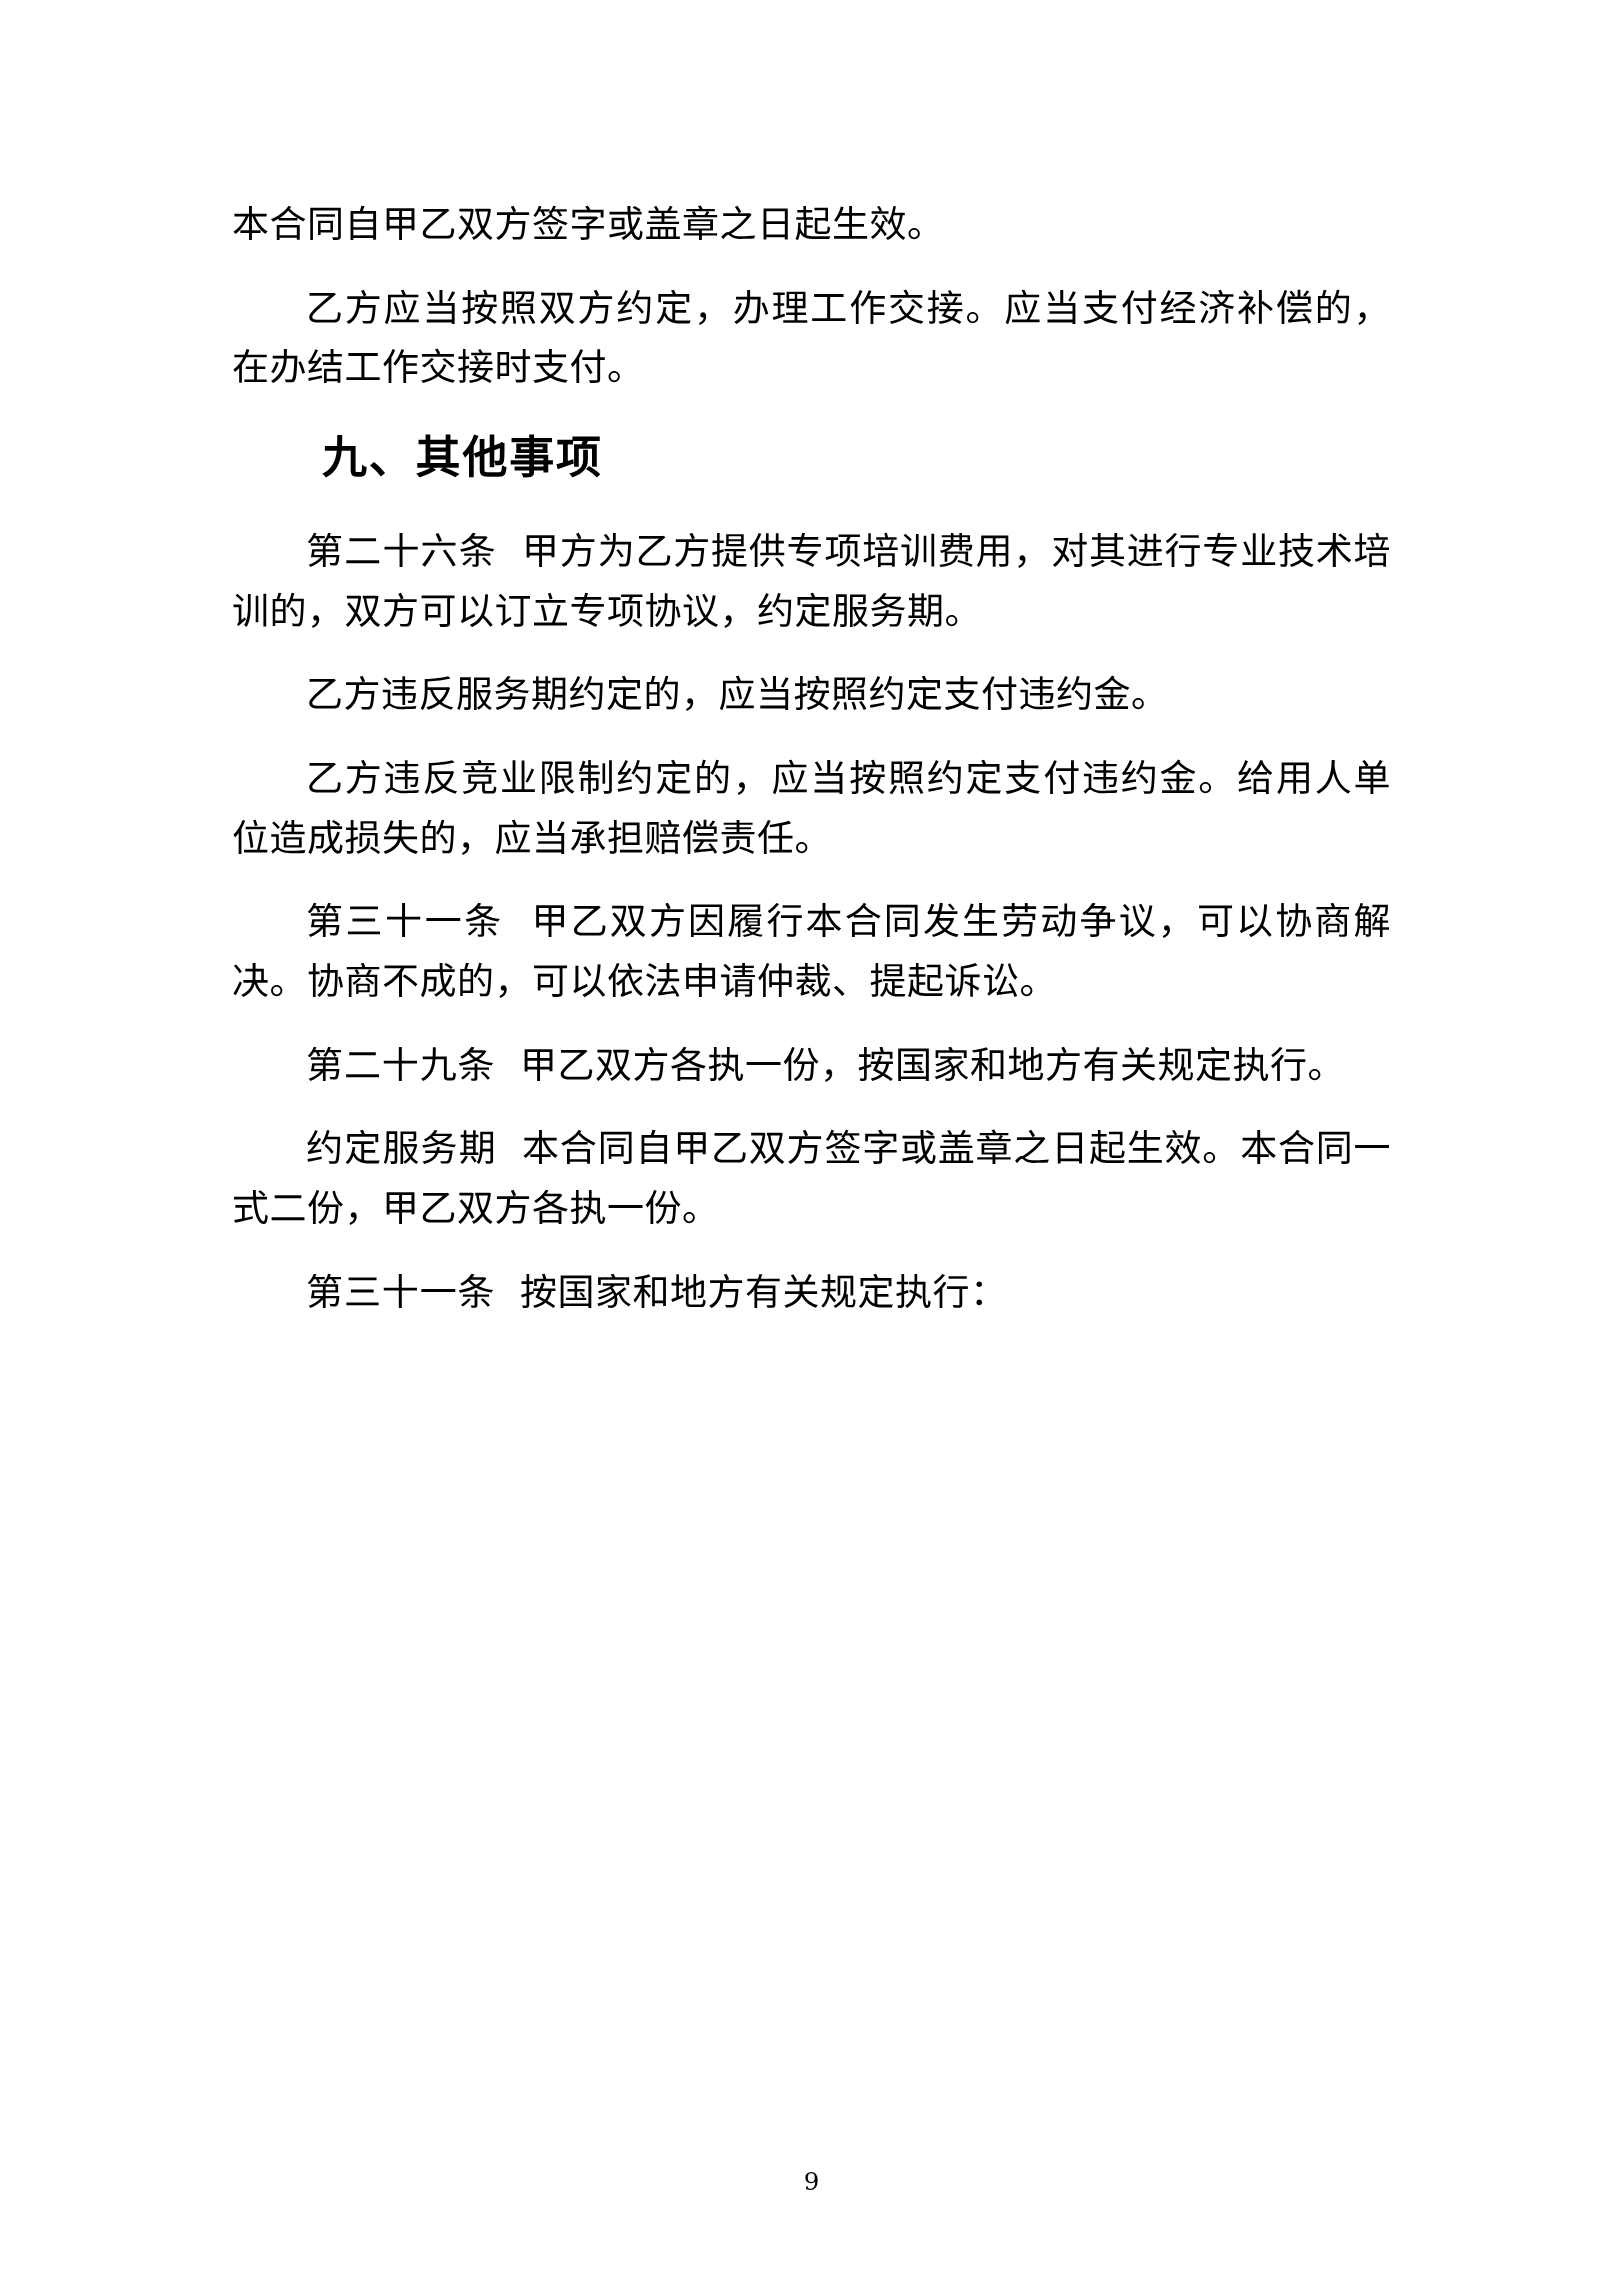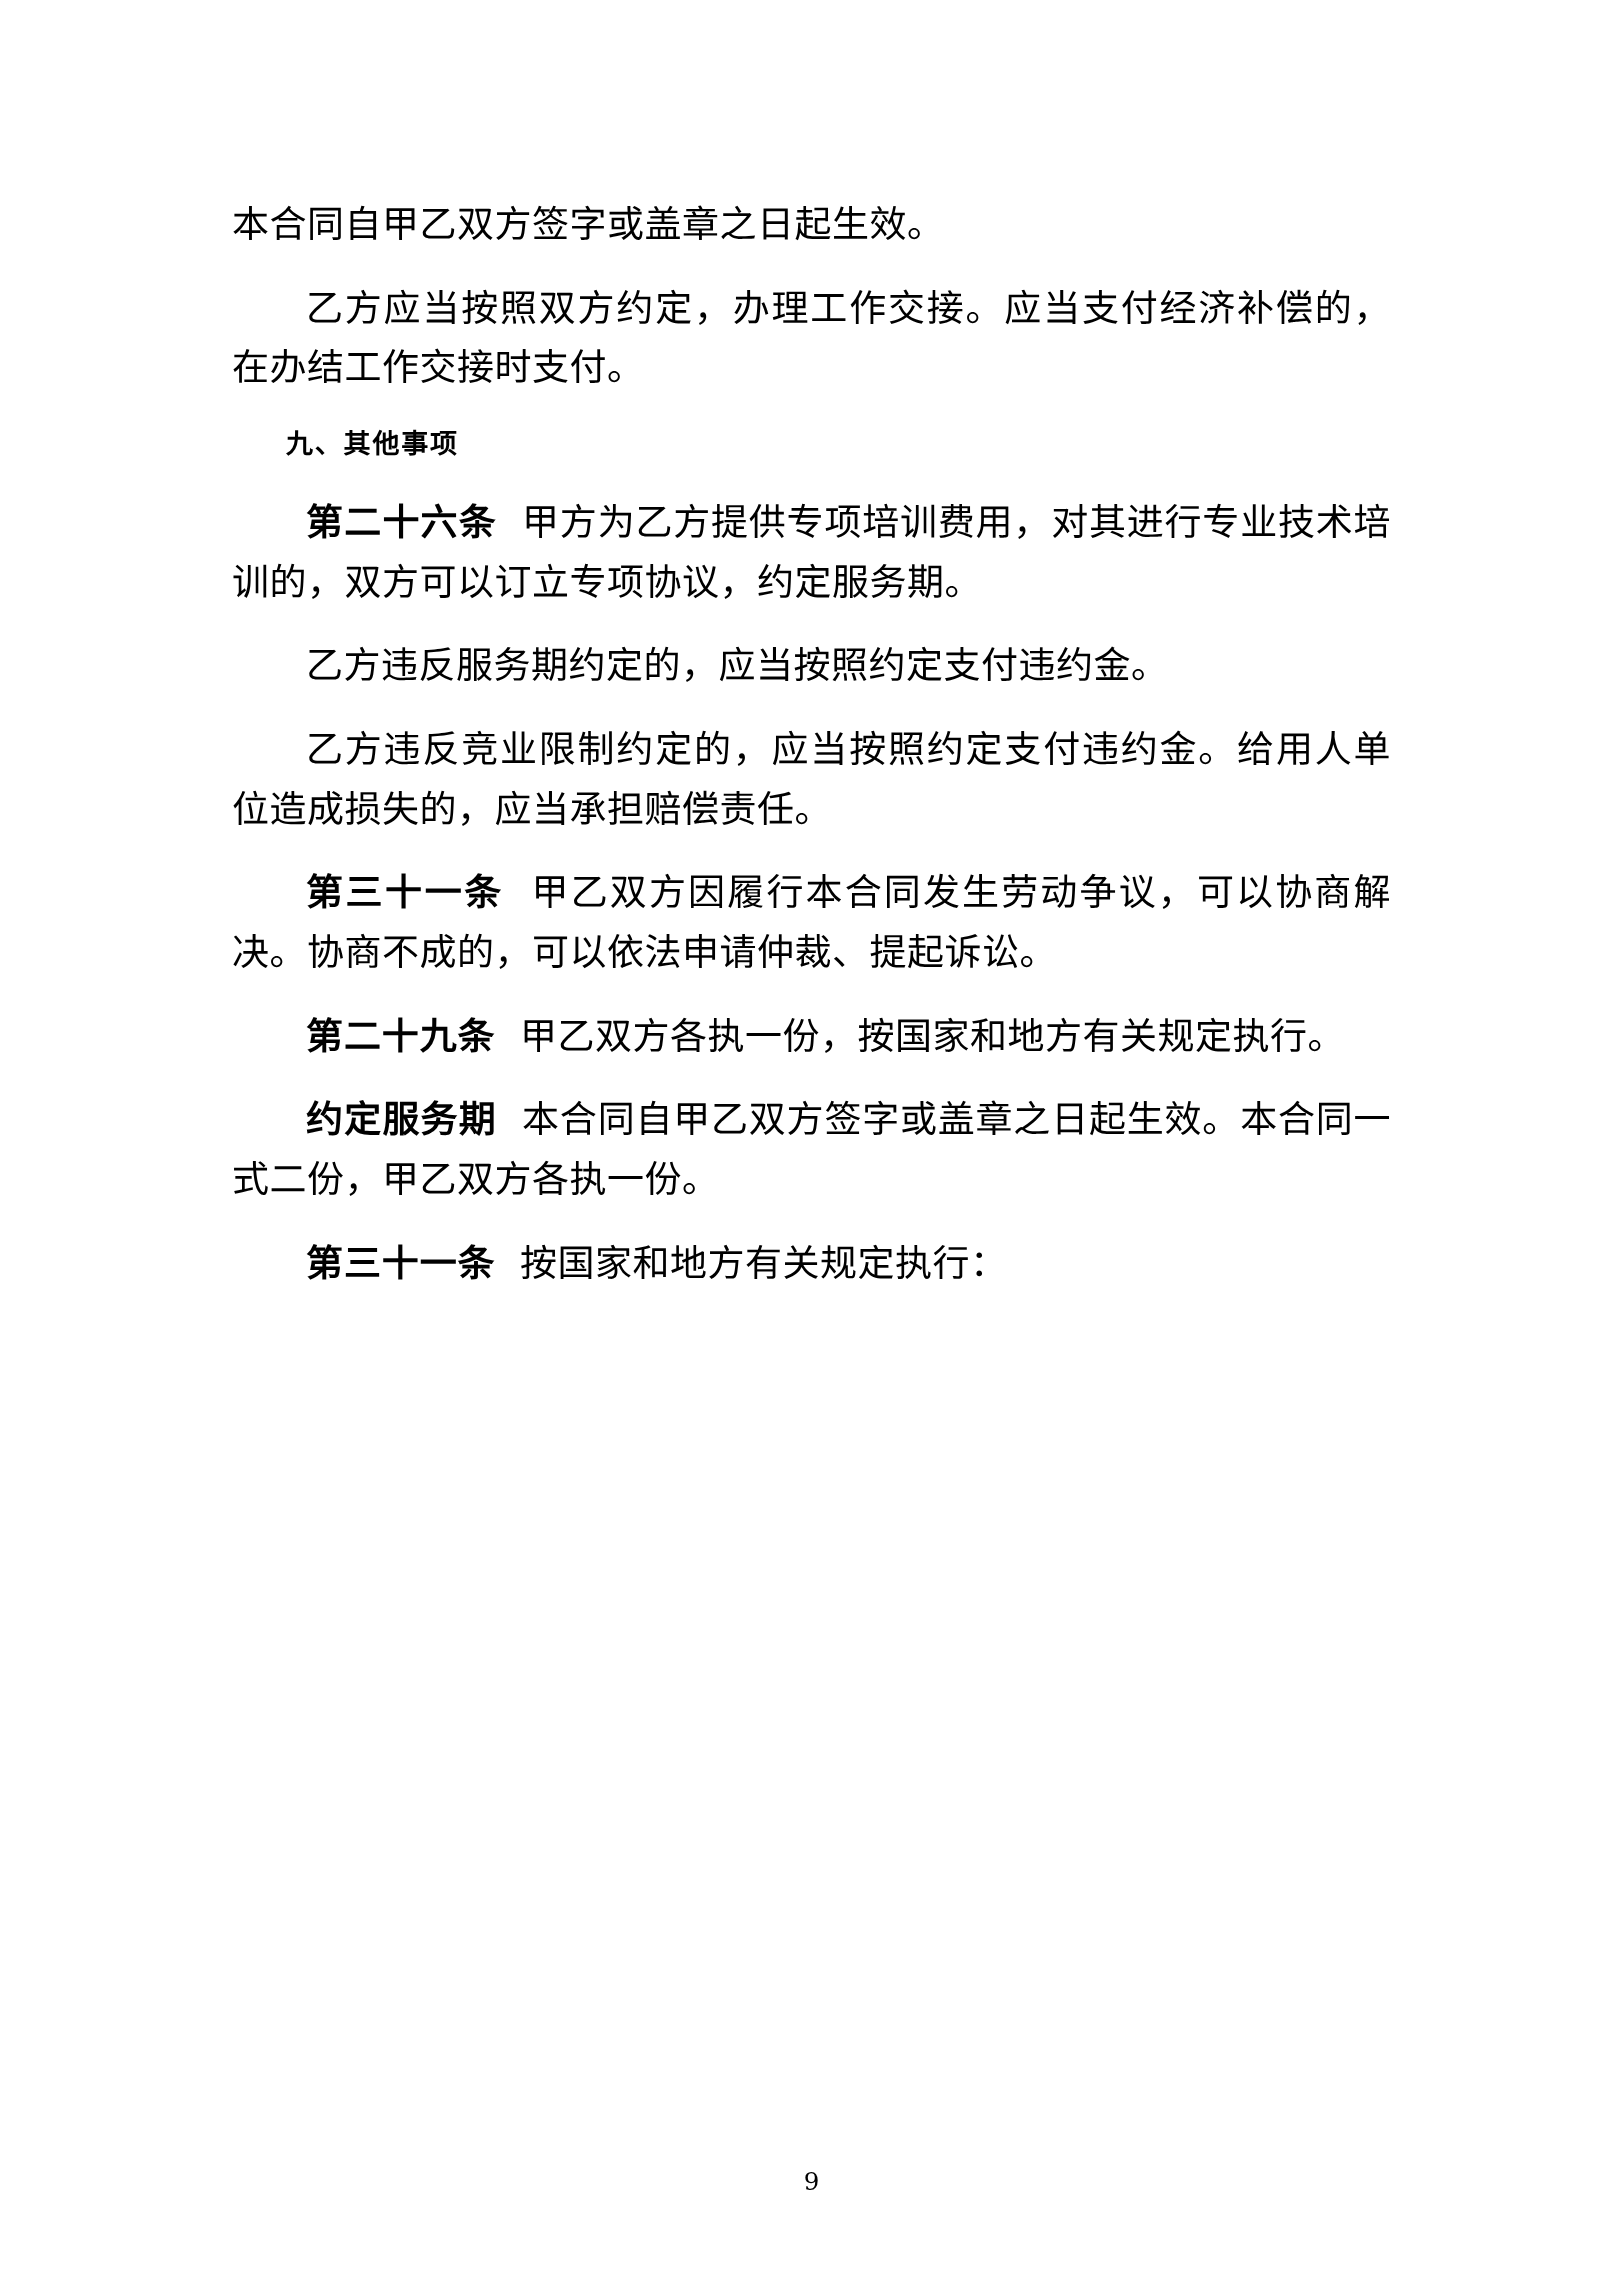--- a/index.html
+++ b/index.html
@@ -32,27 +32,27 @@
   }
   .para {
     margin: 0 0 23.6px 0;
     text-indent: 2em;
   }
   .para.noindent {
     text-indent: 0;
   }
   .heading {
     font-weight: bold;
-    font-size: 27px;
+    font-size: 45px;
     margin: 18px 0 27px 0;
     text-indent: 2em;
     letter-spacing: 1.8px;
   }
   .art-label {
-    font-weight: bold;
+    font-weight: normal;
     letter-spacing: 0.9px;
   }
   .page-number {
     position: absolute;
     left: 0;
     right: 0;
     bottom: 98px;
     text-align: center;
     font-size: 24.5px;
     font-family: "DejaVu Serif", "Liberation Serif", serif;

